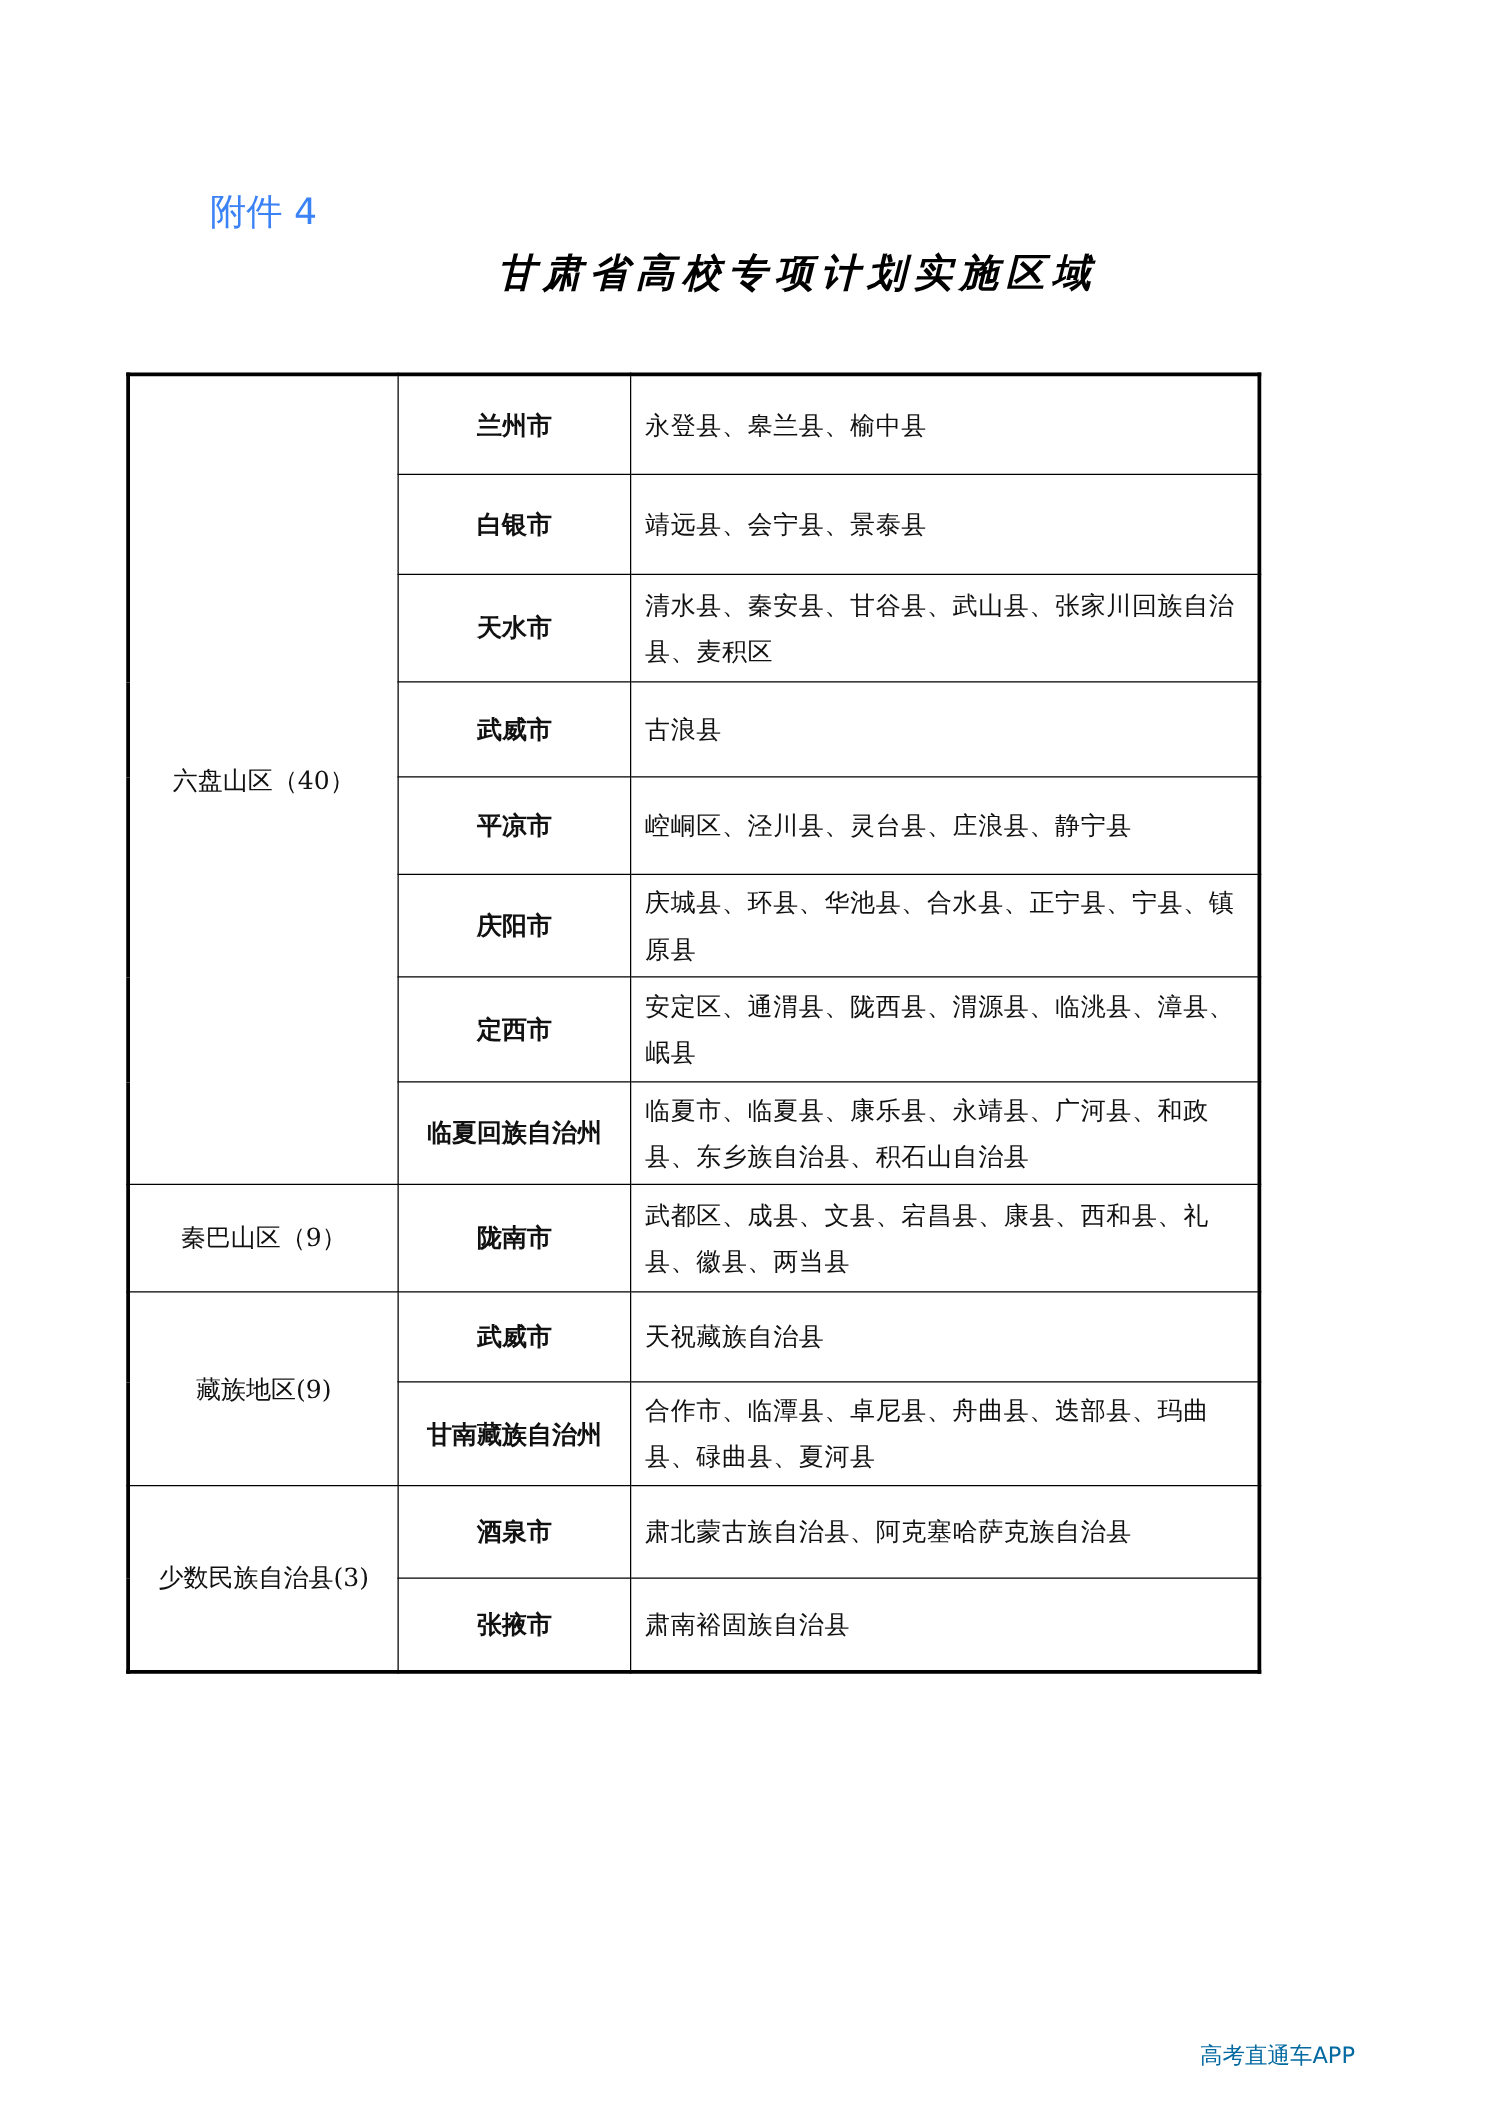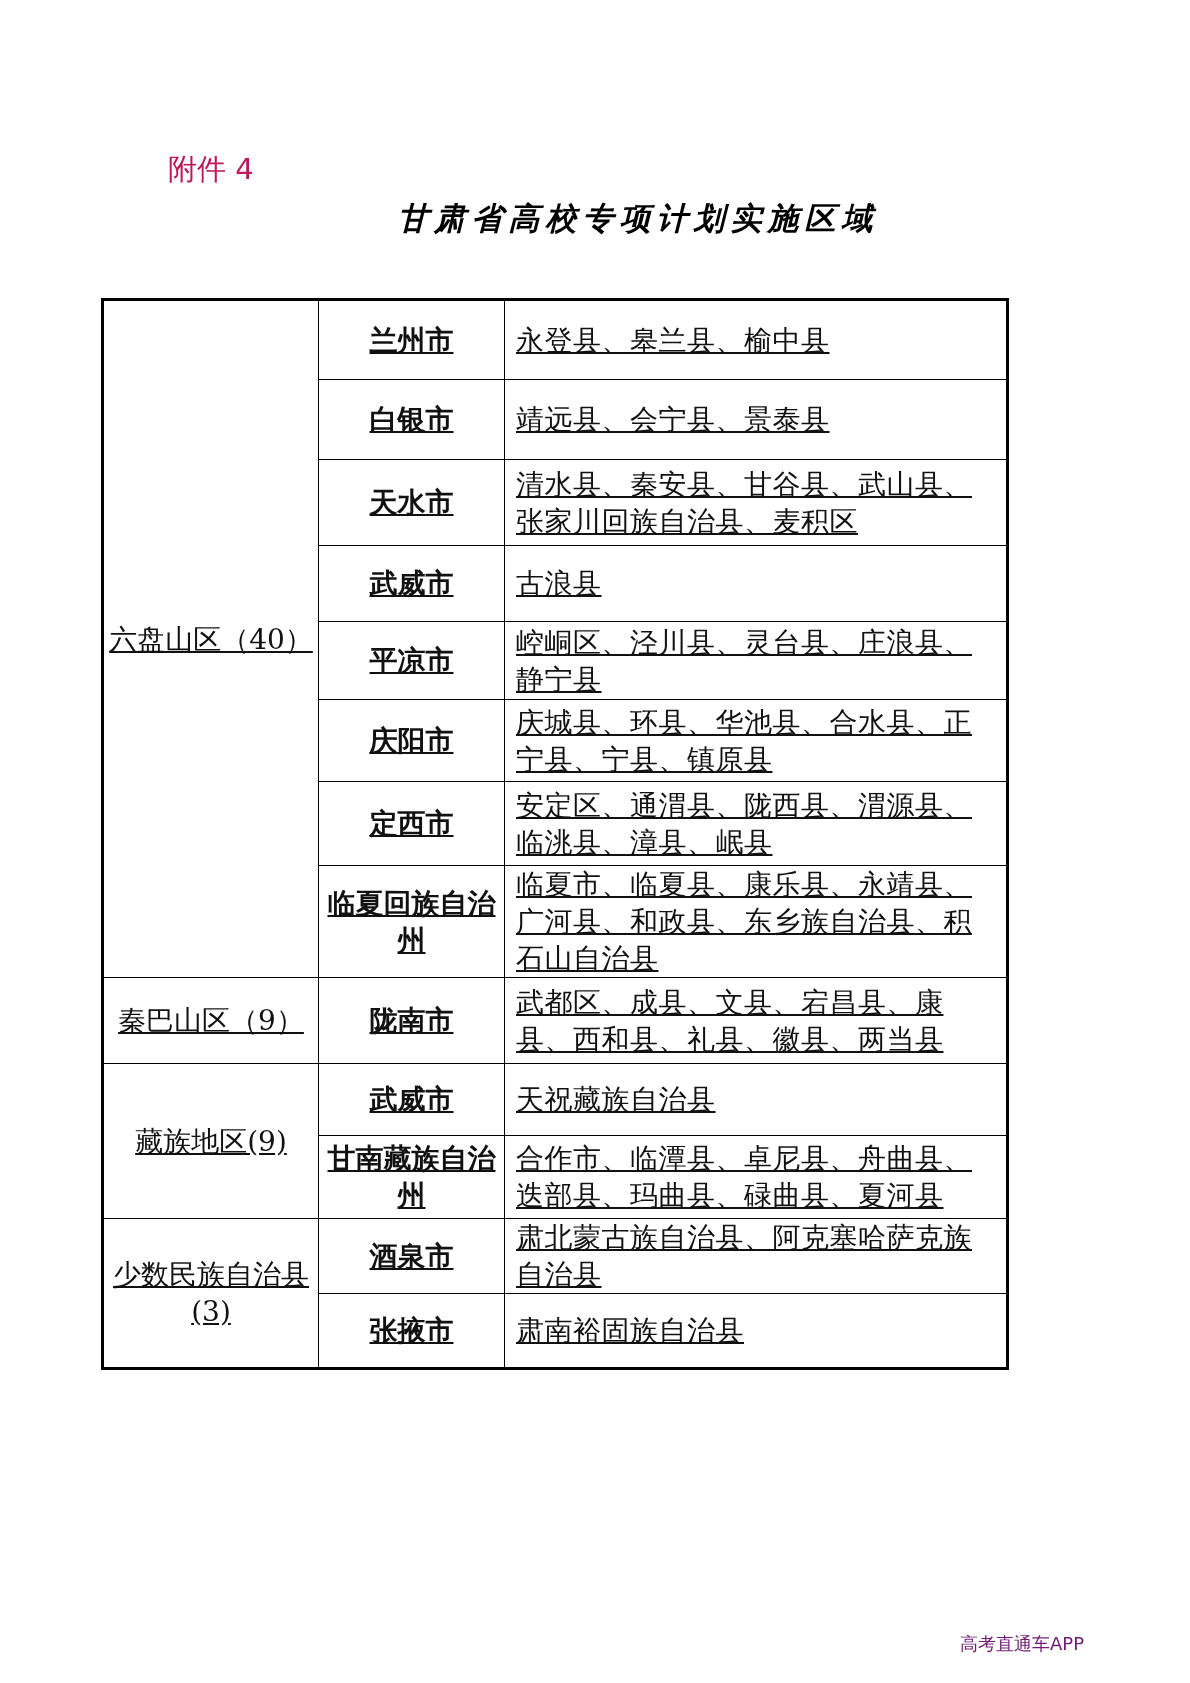--- a/index.html
+++ b/index.html
@@ -1,30 +1,30 @@
 <!DOCTYPE html>
 <html><head>
 <meta charset="utf-8">
 <style>
   html, body { margin: 0; padding: 0; background: #ffffff; }
   body { width: 1190px; height: 1683px; position: relative; overflow: hidden;
          font-family: "DejaVu Serif", "Liberation Serif", serif; color: #111; }
   .attachment { position: absolute; left: 168px; top: 150px; font-size: 29px;
-                font-family: "DejaVu Sans", "Liberation Sans", sans-serif; color: #be185d; }
+                font-family: "DejaVu Sans", "Liberation Sans", sans-serif; color: #3b82f6; }
   .doc-title { position: absolute; left: 0; width: 1130px; top: 198px; text-align: center;
                font-size: 31px; letter-spacing: 6px; font-style: italic; font-weight: bold;
                font-family: "DejaVu Serif", "Liberation Serif", serif; color: #000; padding-left: 0; margin-left: 13px; }
   .doc-title span { display: inline-block; padding-left: 120px; }
   table.region-table { position: absolute; left: 101px; top: 298px; width: 908px;
                        border-collapse: collapse; border: 3px solid #000; }
-  table.region-table td { border: 1.5px solid #000; font-size: 28px; line-height: 37px; text-decoration: underline; }
+  table.region-table td { border: 1.5px solid #000; font-size: 20px; line-height: 37px; }
   td.area { width: 212px; text-align: center; vertical-align: middle; font-size: 20px; }
   td.city { width: 183px; text-align: center; vertical-align: middle; font-weight: bold; font-size: 20px; }
   td.counties { padding: 0 10px 0 11px; vertical-align: middle; font-size: 20px; letter-spacing: 0.5px; }
-  .watermark { position: absolute; right: 106px; top: 1632px; font-size: 18px; color: #701a75;
+  .watermark { position: absolute; right: 106px; top: 1632px; font-size: 18px; color: #0369a1;
                font-family: "DejaVu Sans", "Liberation Sans", sans-serif; }
 </style>
 </head>
 <body>
 
 <div class="attachment">附件 4</div>
 <div class="doc-title"><span>甘肃省高校专项计划实施区域</span></div>
 
 <table class="region-table">
   <tbody id="tbody">

